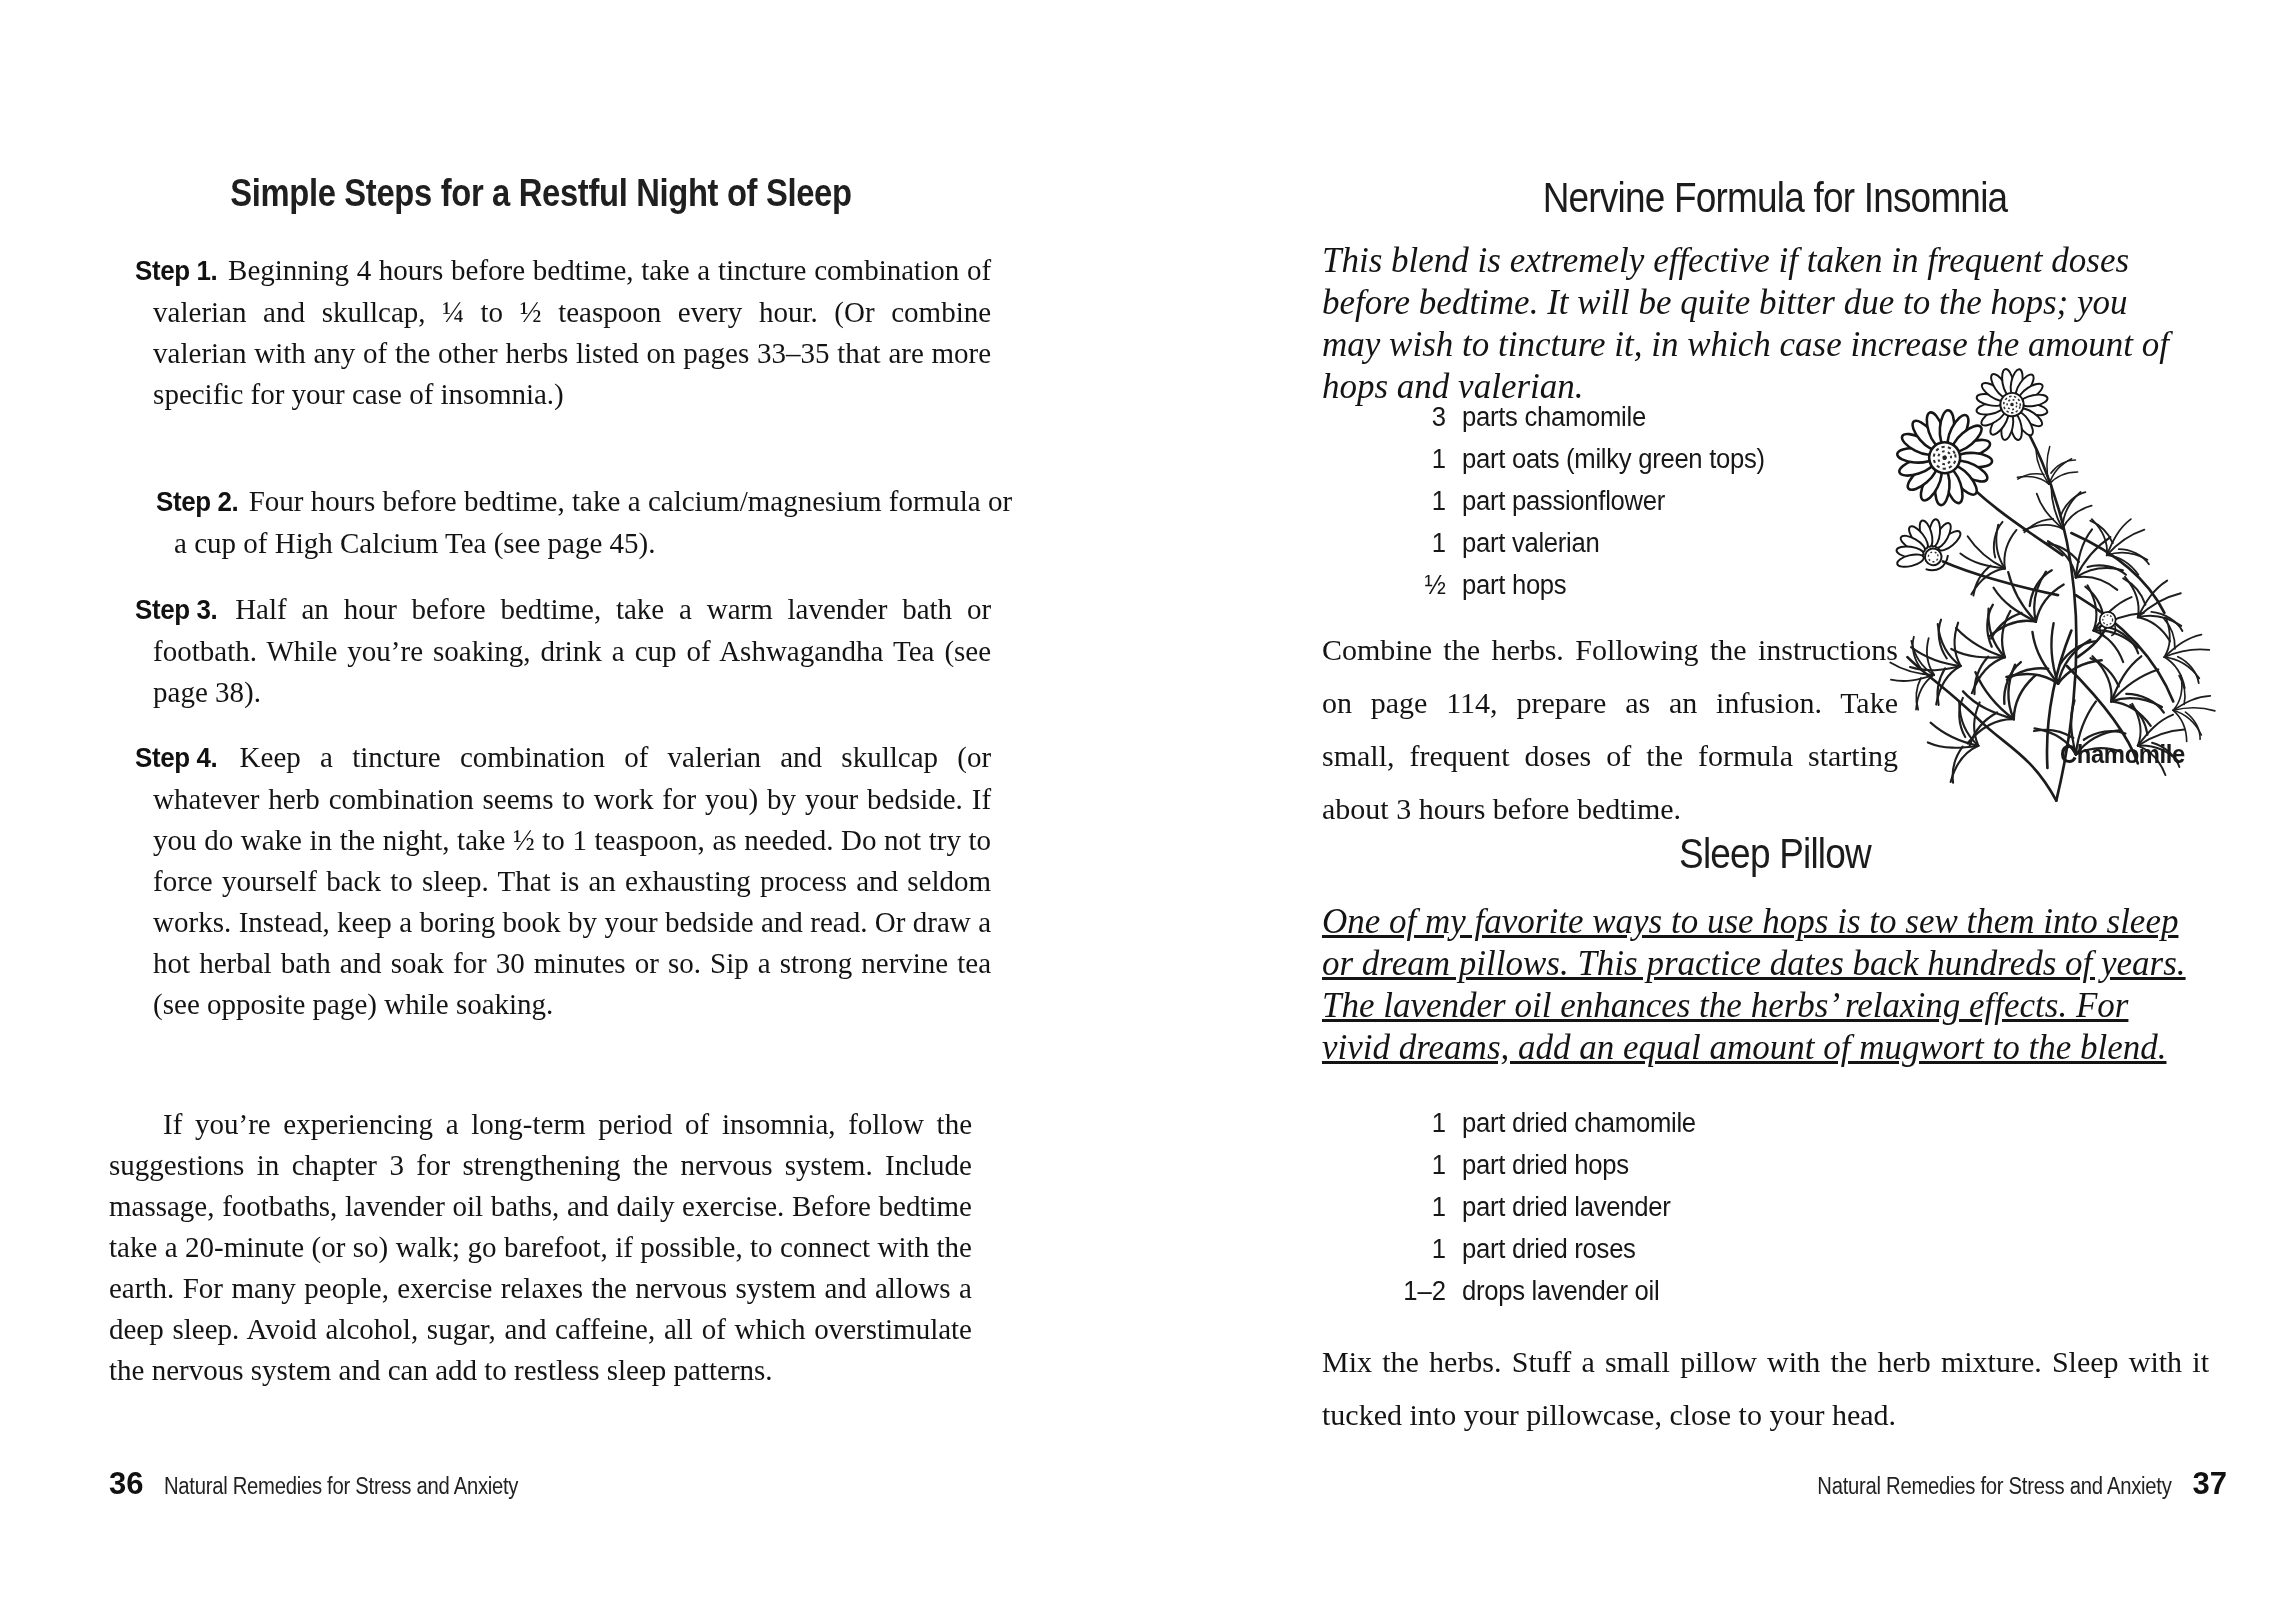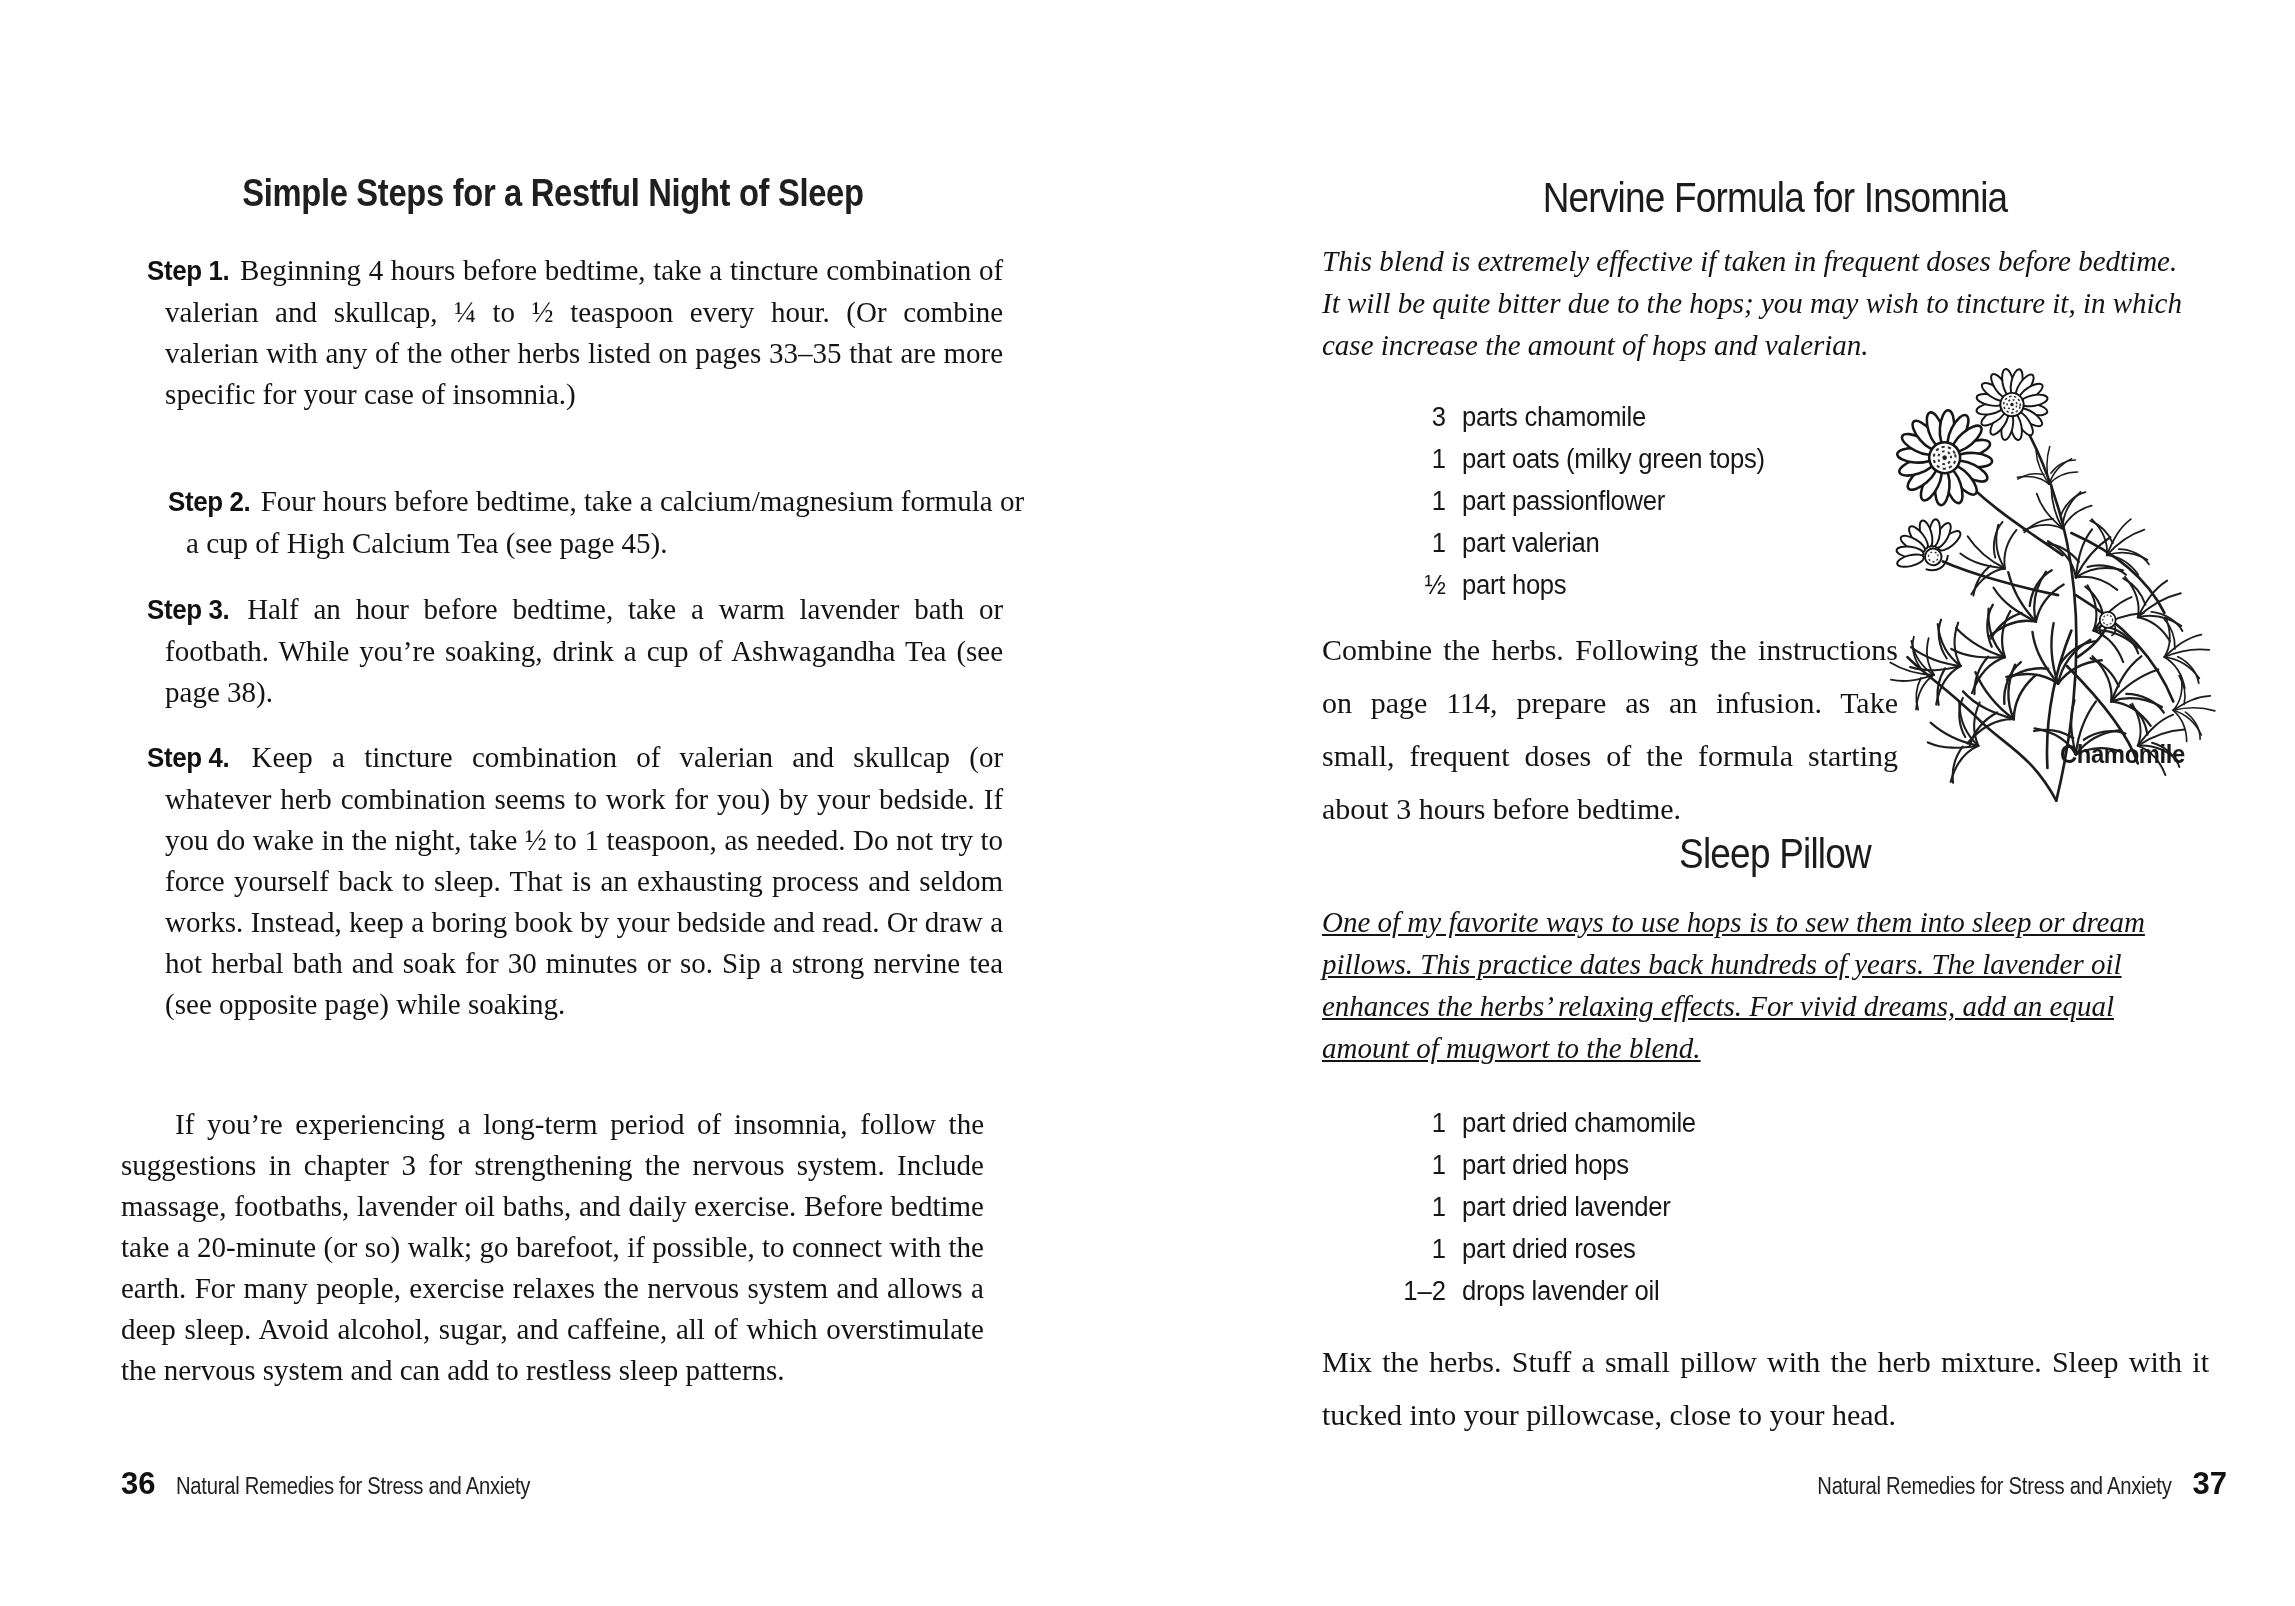--- a/index.html
+++ b/index.html
@@ -1,20 +1,20 @@
 <!DOCTYPE html>
 <html style="font-size:14px"><head>
 <meta charset="utf-8">
 <style>
   html,body{margin:0;padding:0;background:#ffffff;}
   body{width:2295px;height:1607px;position:relative;overflow:hidden;
        font-family:"Liberation Serif", serif;color:#141414;}
 
   .page{position:absolute;top:0;height:1607px;}
-  #page-left{left:121px;width:863px;}
+  #page-left{left:109px;width:863px;}
   #page-right{left:1322px;width:905px;}
 
   .abs{position:absolute;}
 
   
   .title-row{width:100%;text-align:center;line-height:1;}
   .title-text{display:inline-block;transform:scaleX(0.84);transform-origin:center;
               font-family:"Liberation Sans", sans-serif;font-weight:700;
               font-size:39px;color:#1f1f1f;letter-spacing:-0.4px;}
   .recipe-title-text{display:inline-block;transform:scaleX(0.88);transform-origin:center;
@@ -26,21 +26,21 @@
               color:#141414;text-align:justify;margin:0;}
   .step{position:absolute;left:25.6px;width:838px;padding-left:18.5px;text-indent:-18.5px;}
   .step-label{display:inline-block;text-indent:0;
               font-family:"Liberation Sans", sans-serif;font-weight:700;
               font-size:27px;letter-spacing:-0.4px;transform:scaleX(0.96);
               transform-origin:left center;color:#111;}
   #closing-paragraph{left:0;top:1104px;width:863px;text-indent:54px;}
 
   
   .intro{font-family:"Liberation Serif", serif;font-style:italic;
-         font-size:29px;line-height:42px;color:#141414;text-align:left;margin:0;}
+         font-size:35px;line-height:42px;color:#141414;text-align:left;margin:0;}
   .instructions{font-family:"Liberation Serif", serif;font-size:30px;line-height:53px;
          color:#141414;text-align:justify;margin:0;}
   .ingredients{display:block;}
   .ing-row{display:grid;grid-template-columns:71px auto;column-gap:16px;
            line-height:42px;font-family:"Liberation Sans", sans-serif;
            font-size:27px;color:#171717;}
   .ing-qty{text-align:right;transform:scaleX(0.95);transform-origin:right center;}
   .ing-item{transform:scaleX(0.95);transform-origin:left center;letter-spacing:-0.3px;}
 
   

